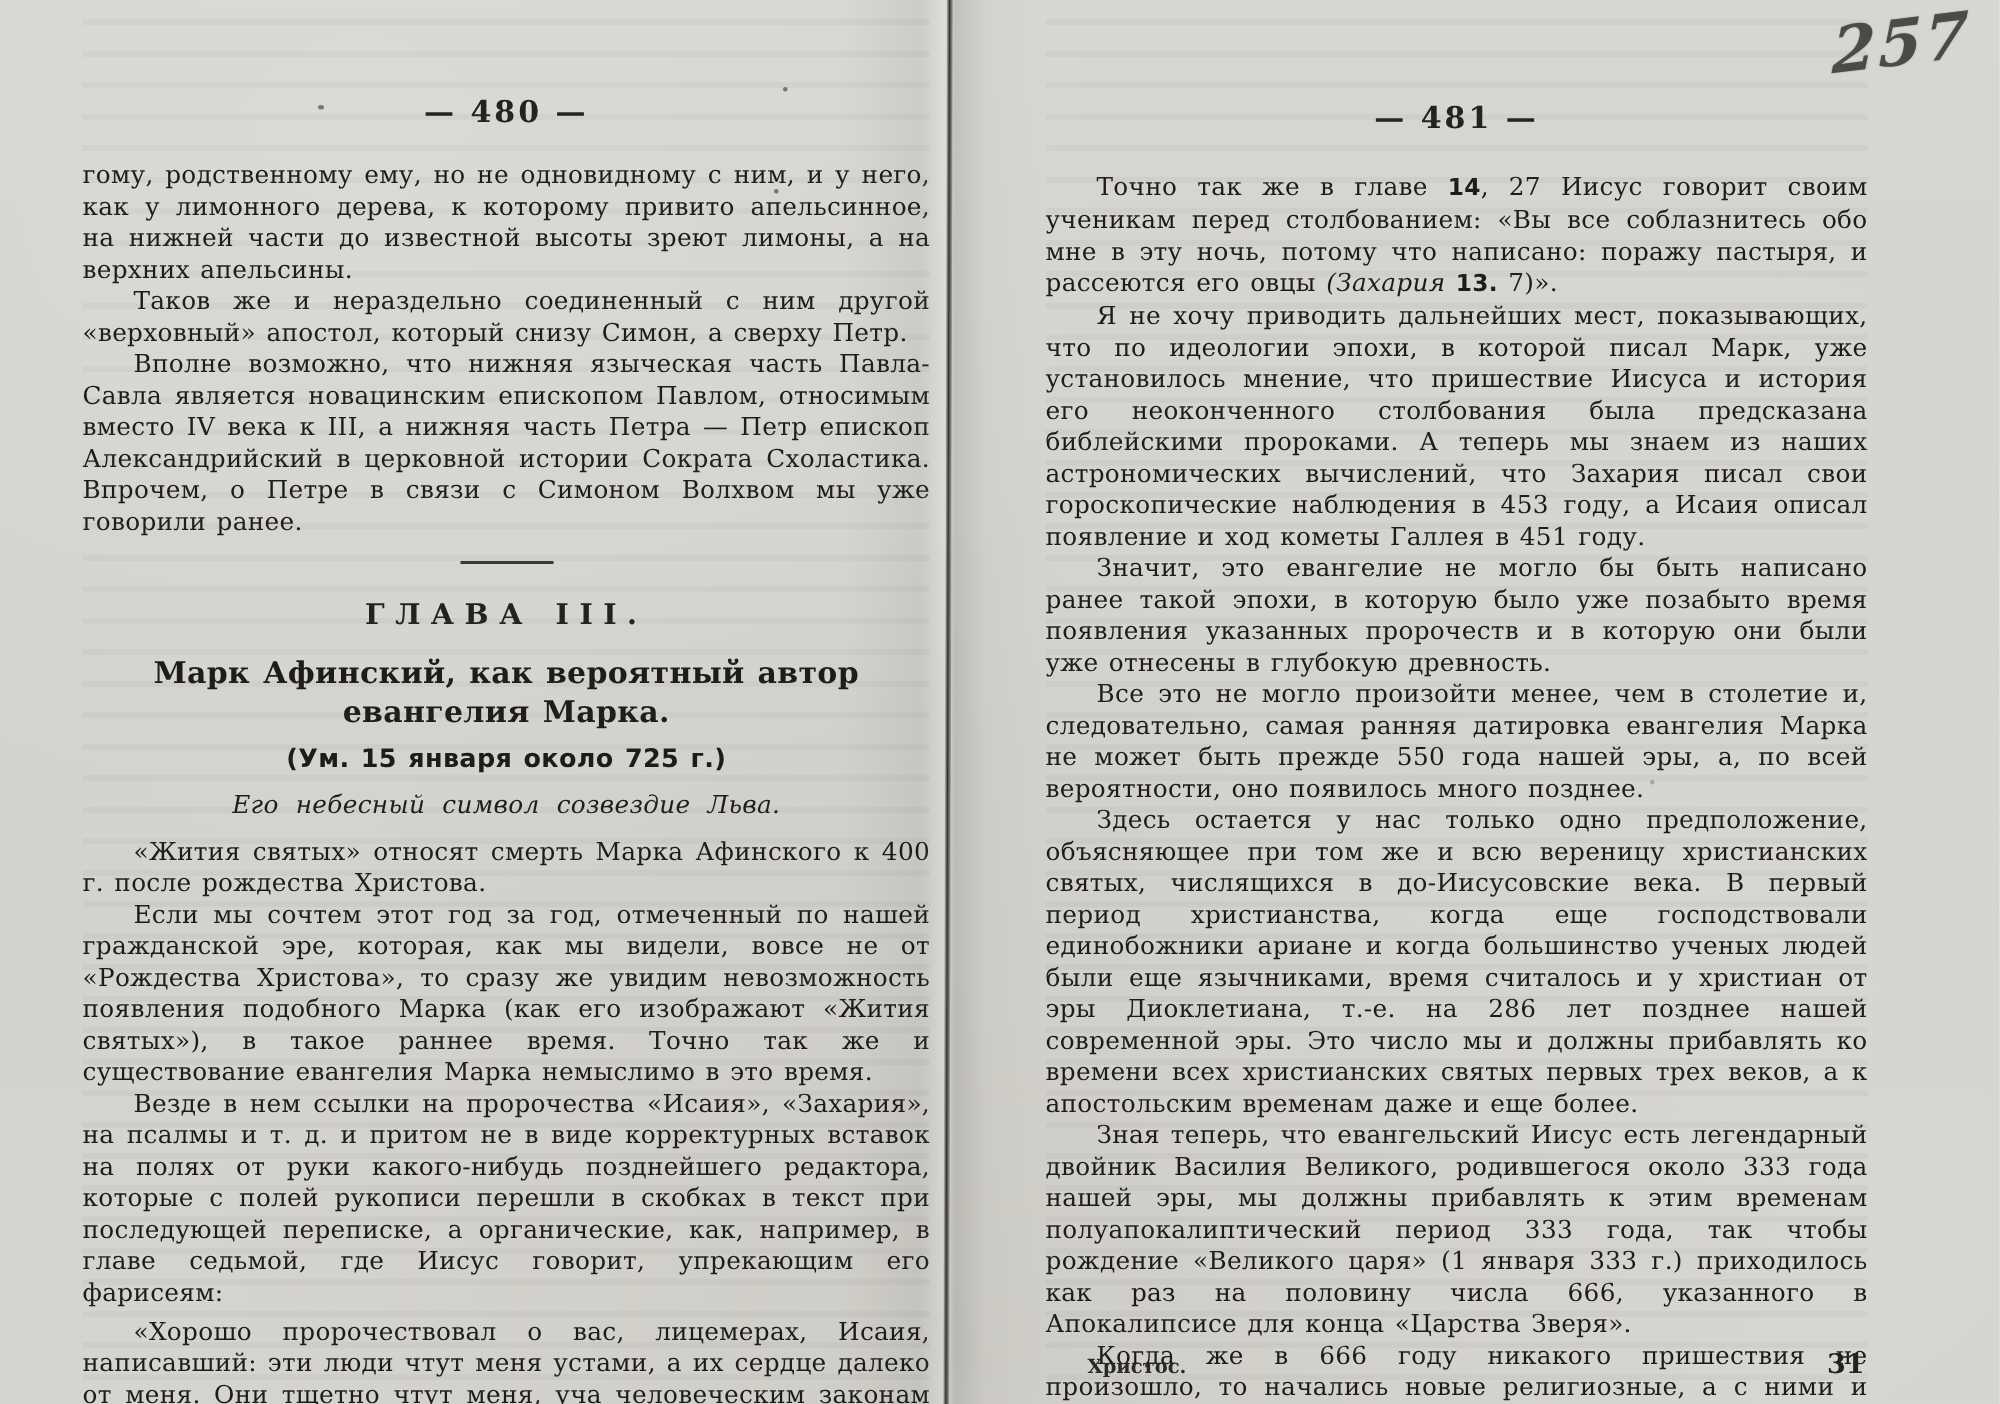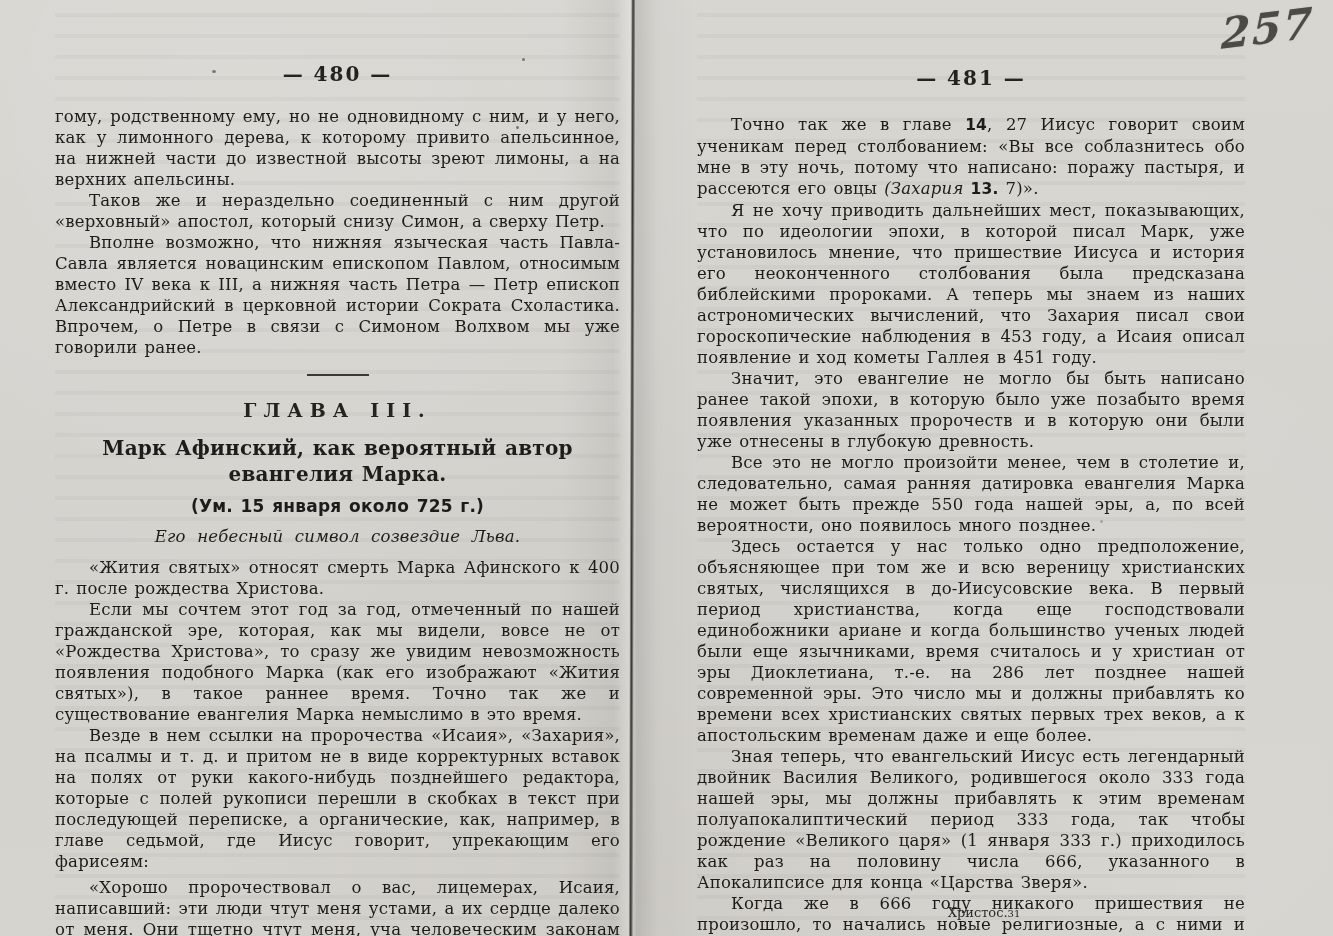--- a/index.html
+++ b/index.html
@@ -102,24 +102,24 @@
   }
   .h4 {
     text-align: center; text-indent: 0;
     font-style: italic; font-size: 16.5px; word-spacing: 6px;
     margin: 0 0 10px 0;
   }
 
   
   .footer {
     position: absolute; left: 0; right: 0; bottom: 16px;
-    display: flex; justify-content: center; align-items: baseline;
+    display: flex; justify-content: space-between; align-items: baseline; font-weight: bold;
   }
   .catchword { font-size: 13px; margin-left: 28px; color: #2a2926; }
-  .signature { font-size: 10px; margin-right: 2px; color: #23221f; }
+  .signature { font-size: 18px; margin-right: 2px; color: #23221f; }
 
   
   .handwritten {
     position: absolute; top: 4px; right: 18px;
     font-family: "DejaVu Serif", serif;
     font-style: italic; font-size: 42px; font-weight: bold;
     color: rgba(58,57,53,0.82);
     transform: rotate(-7deg) skewX(-8deg);
     letter-spacing: 2px;
     text-shadow: 0 0 1px rgba(58,57,53,0.4);

